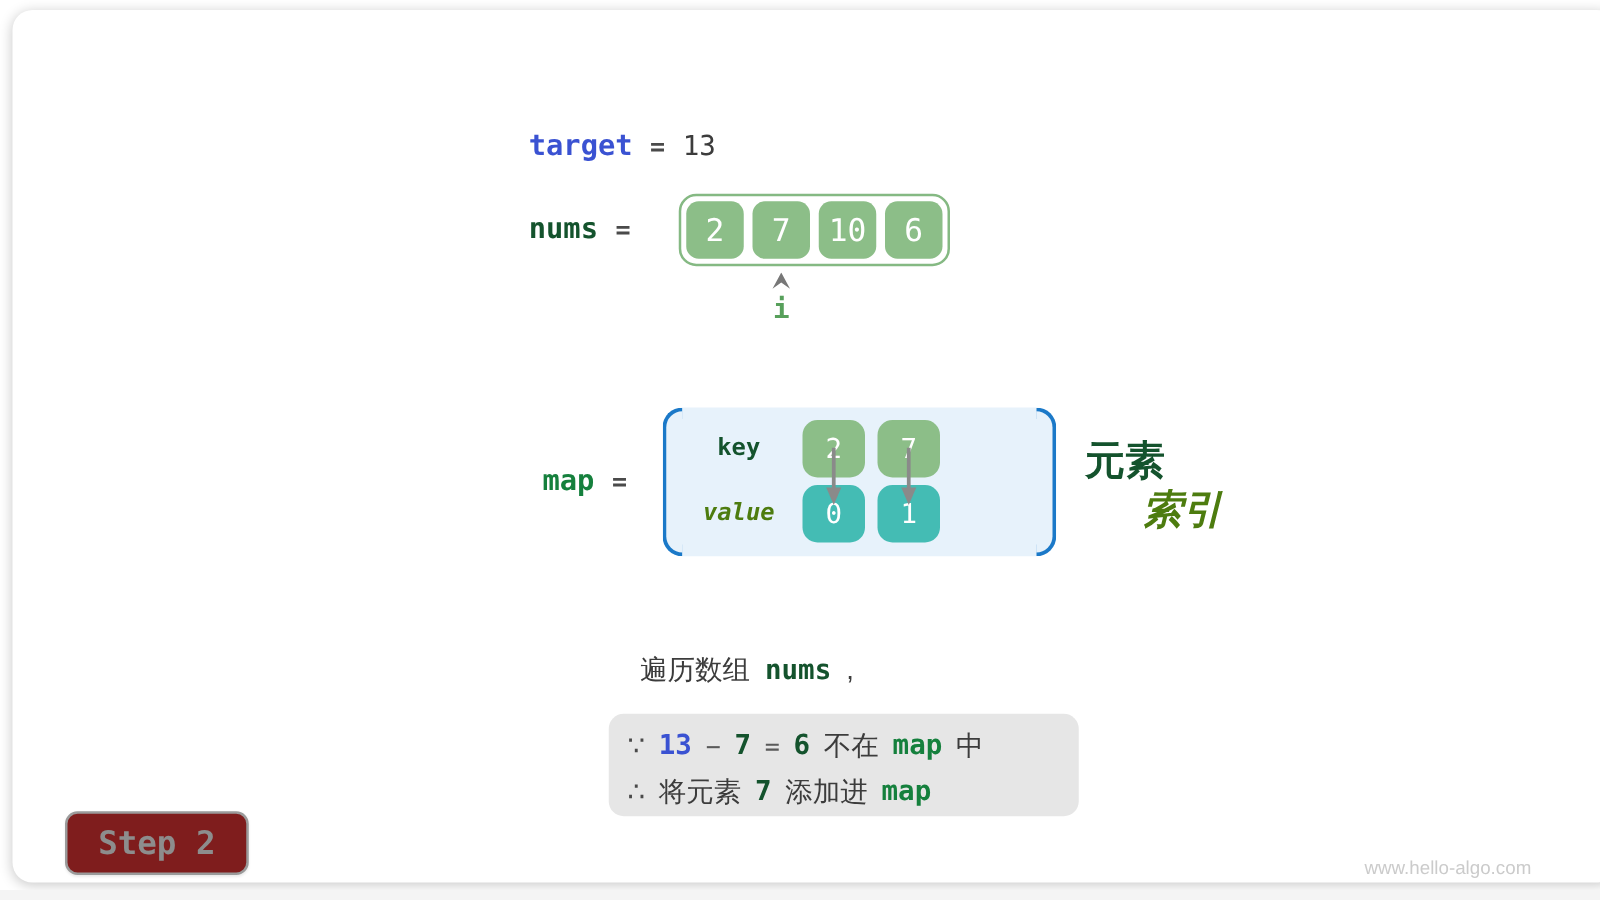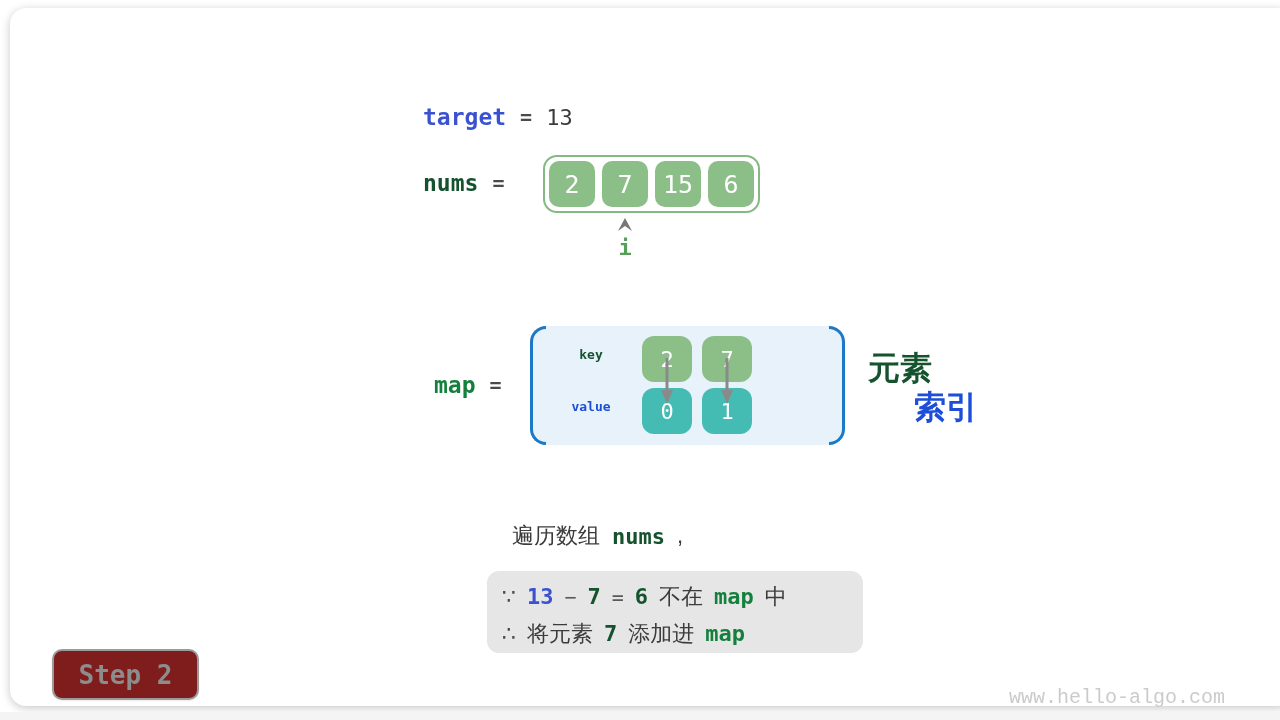--- a/index.html
+++ b/index.html
@@ -8,21 +8,21 @@
   }
   html,body{margin:0;padding:0;background:#f4f4f4;}
   .stage{position:relative;width:1280px;height:712px;background:#ffffff;overflow:hidden;
          font-family:var(--sans);padding-left:23px;}
   .card{position:absolute;left:10px;top:8px;right:10px;bottom:6px;background:#ffffff;
         border-radius:16px;box-shadow:0 2px 10px rgba(0,0,0,0.22);}
 
   .c-royal{color:#3A52D2;}
   .c-azure{color:#15803d;}
   .c-green{color:#14532d;}
-  .c-teal{color:#1d4ed8;}
+  .c-teal{color:#4d7c0f;font-style:italic;}
 
   
   .var-row{position:absolute;display:flex;align-items:center;}
   .var-name{font-family:var(--mono);font-weight:700;font-size:23px;}
   .eq{font-family:var(--mono);font-size:20px;color:#4A4A4A;font-weight:700;margin:0 14px;}
   .plain-val{font-family:var(--mono);font-size:22px;color:#3C3C3C;}
 
   
   .array-box{position:absolute;left:533px;top:147px;width:217px;height:58px;
              box-sizing:border-box;border:2px solid #85B983;border-radius:14px;
@@ -35,21 +35,21 @@
   .pointer-label{position:absolute;left:595px;top:227px;width:40px;text-align:center;
                  font-family:var(--mono);font-weight:700;font-size:22px;color:#57A05B;}
 
   
   .map-box{position:absolute;left:520px;top:318px;width:315px;height:119px;
            background:#E7F2FB;border-radius:16px;}
   .bracket{position:absolute;top:0;width:16px;height:119px;box-sizing:border-box;}
   .bracket.left{left:0;border:3px solid #1B79C8;border-right:none;border-radius:16px 0 0 16px;}
   .bracket.right{right:0;border:3px solid #1B79C8;border-left:none;border-radius:0 16px 16px 0;}
   .map-row-label{position:absolute;left:20px;width:82px;text-align:center;
-                 font-family:var(--mono);font-weight:700;font-size:13px;}
+                 font-family:var(--mono);font-weight:700;font-size:19px;}
   .map-cell{position:absolute;width:50px;height:46px;border-radius:12px;color:#ffffff;
             font-family:var(--mono);font-size:22px;display:flex;align-items:center;
             justify-content:center;}
   .map-cell.key{background:#8CBE88;top:10px;}
   .map-cell.val{background:#44BCB4;top:62px;}
   .kv-arrow{position:absolute;top:32px;width:14px;height:46px;}
 
   .side-label{position:absolute;left:858px;width:110px;font-size:32px;font-weight:700;}
 
   
@@ -64,43 +64,43 @@
   .reason-line .num{font-family:var(--mono);font-weight:700;font-size:22px;}
   .reason-line .sym{font-family:var(--mono);color:#5A5A5A;font-size:20px;}
   .reason-line .mark{color:#4A4A4A;font-size:22px;}
 
   
   .step-badge{position:absolute;left:18px;top:641px;width:147px;height:51px;
               box-sizing:border-box;border:2px solid #9B9B9B;border-radius:10px;
               background:#7f1d1d;display:flex;align-items:center;justify-content:center;
               font-family:var(--mono);font-weight:700;font-size:26px;color:#8D8D8D;
               box-shadow:0 1px 2px rgba(0,0,0,0.08);margin-left:24px;}
-  .watermark{position:absolute;right:68px;top:678px;font-family:Liberation Mono, monospace;
-             font-size:20px;color:#CBCBCB;}
+  .watermark{position:absolute;right:68px;top:678px;font-family:Liberation Sans, sans-serif;
+             font-size:15px;color:#CBCBCB;}
 </style>
 </head>
 <body>
 
 <div class="stage">
   <div class="card">
 
     <div class="var-row" style="left:413px;top:94px;height:30px;">
       <span class="var-name c-royal">target</span>
       <span class="eq">=</span>
       <span class="plain-val">13</span>
     </div>
 
     <div class="var-row" style="left:413px;top:160px;height:30px;">
       <span class="var-name c-green">nums</span>
       <span class="eq">=</span>
     </div>
     <div class="array-box">
       <div class="array-cell">2</div>
       <div class="array-cell">7</div>
-      <div class="array-cell">15</div>
+      <div class="array-cell">10</div>
       <div class="array-cell">6</div>
     </div>
     <svg class="pointer-caret" viewBox="0 0 16 14">
       <polygon points="8,0 15,13 8,8 1,13" fill="#777777"></polygon>
     </svg>
     <div class="pointer-label">i</div>
 
     <div class="var-row" style="left:424px;top:362px;height:30px;">
       <span class="var-name c-azure">map</span>
       <span class="eq">=</span>

